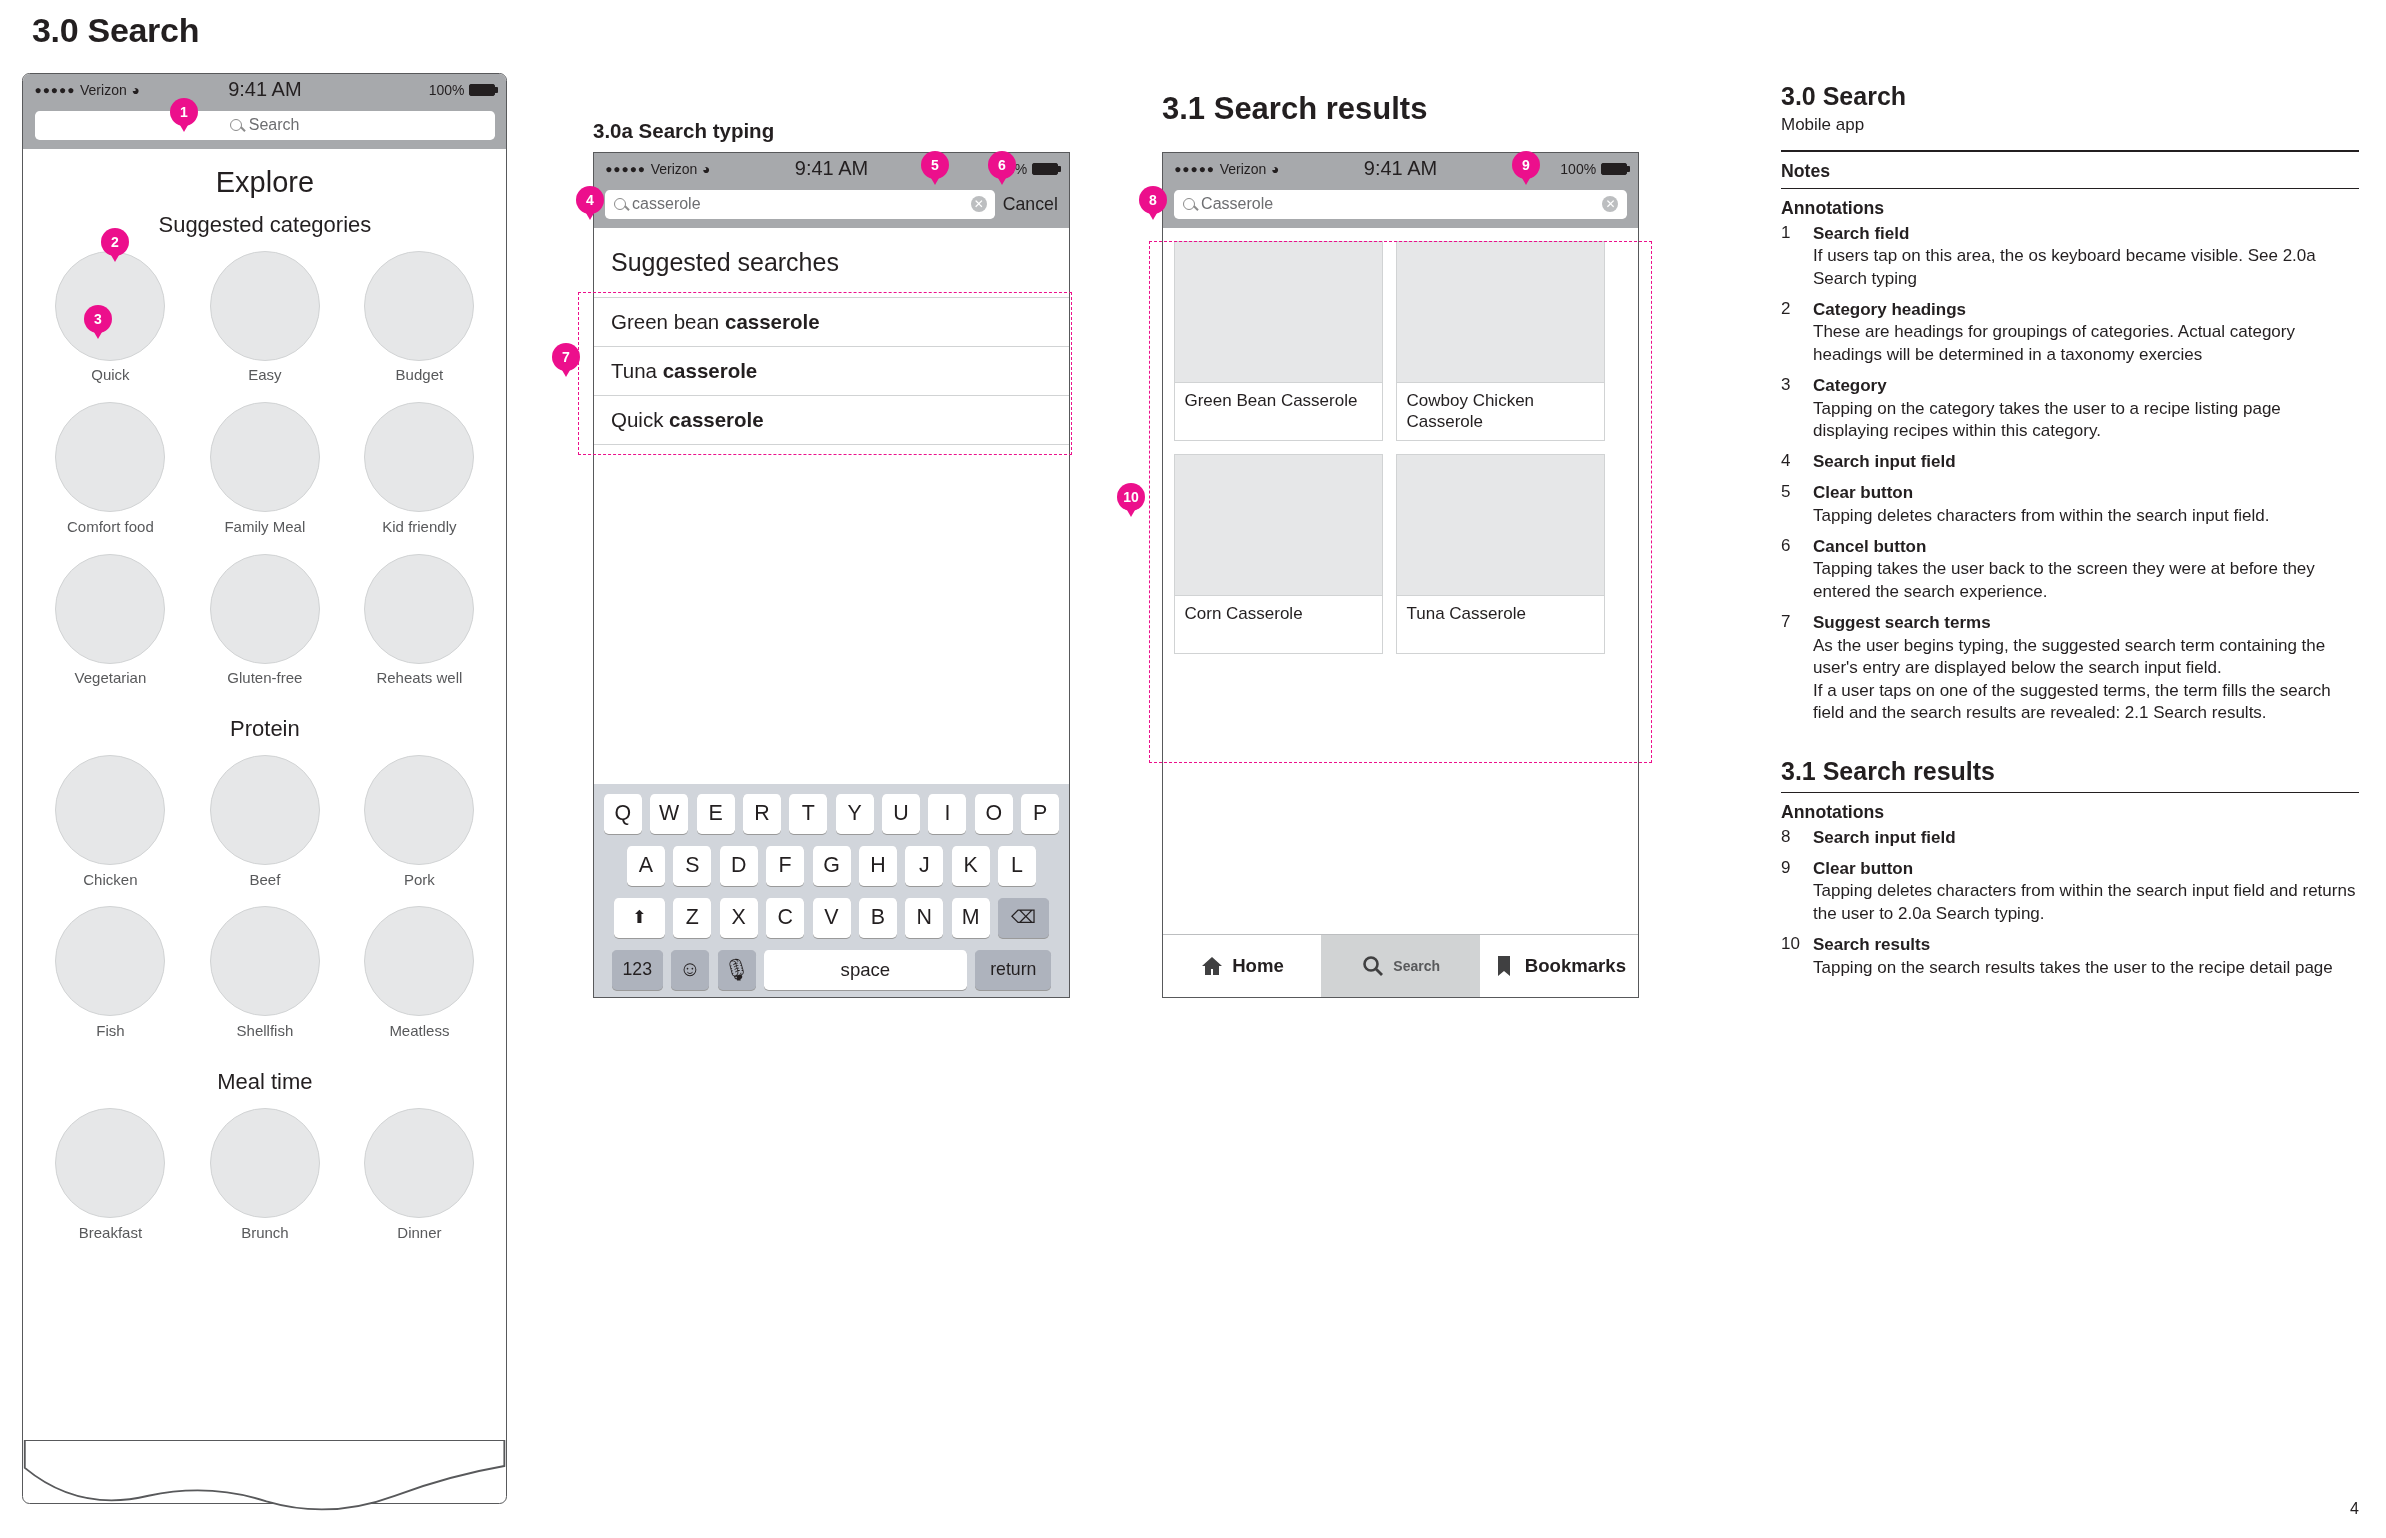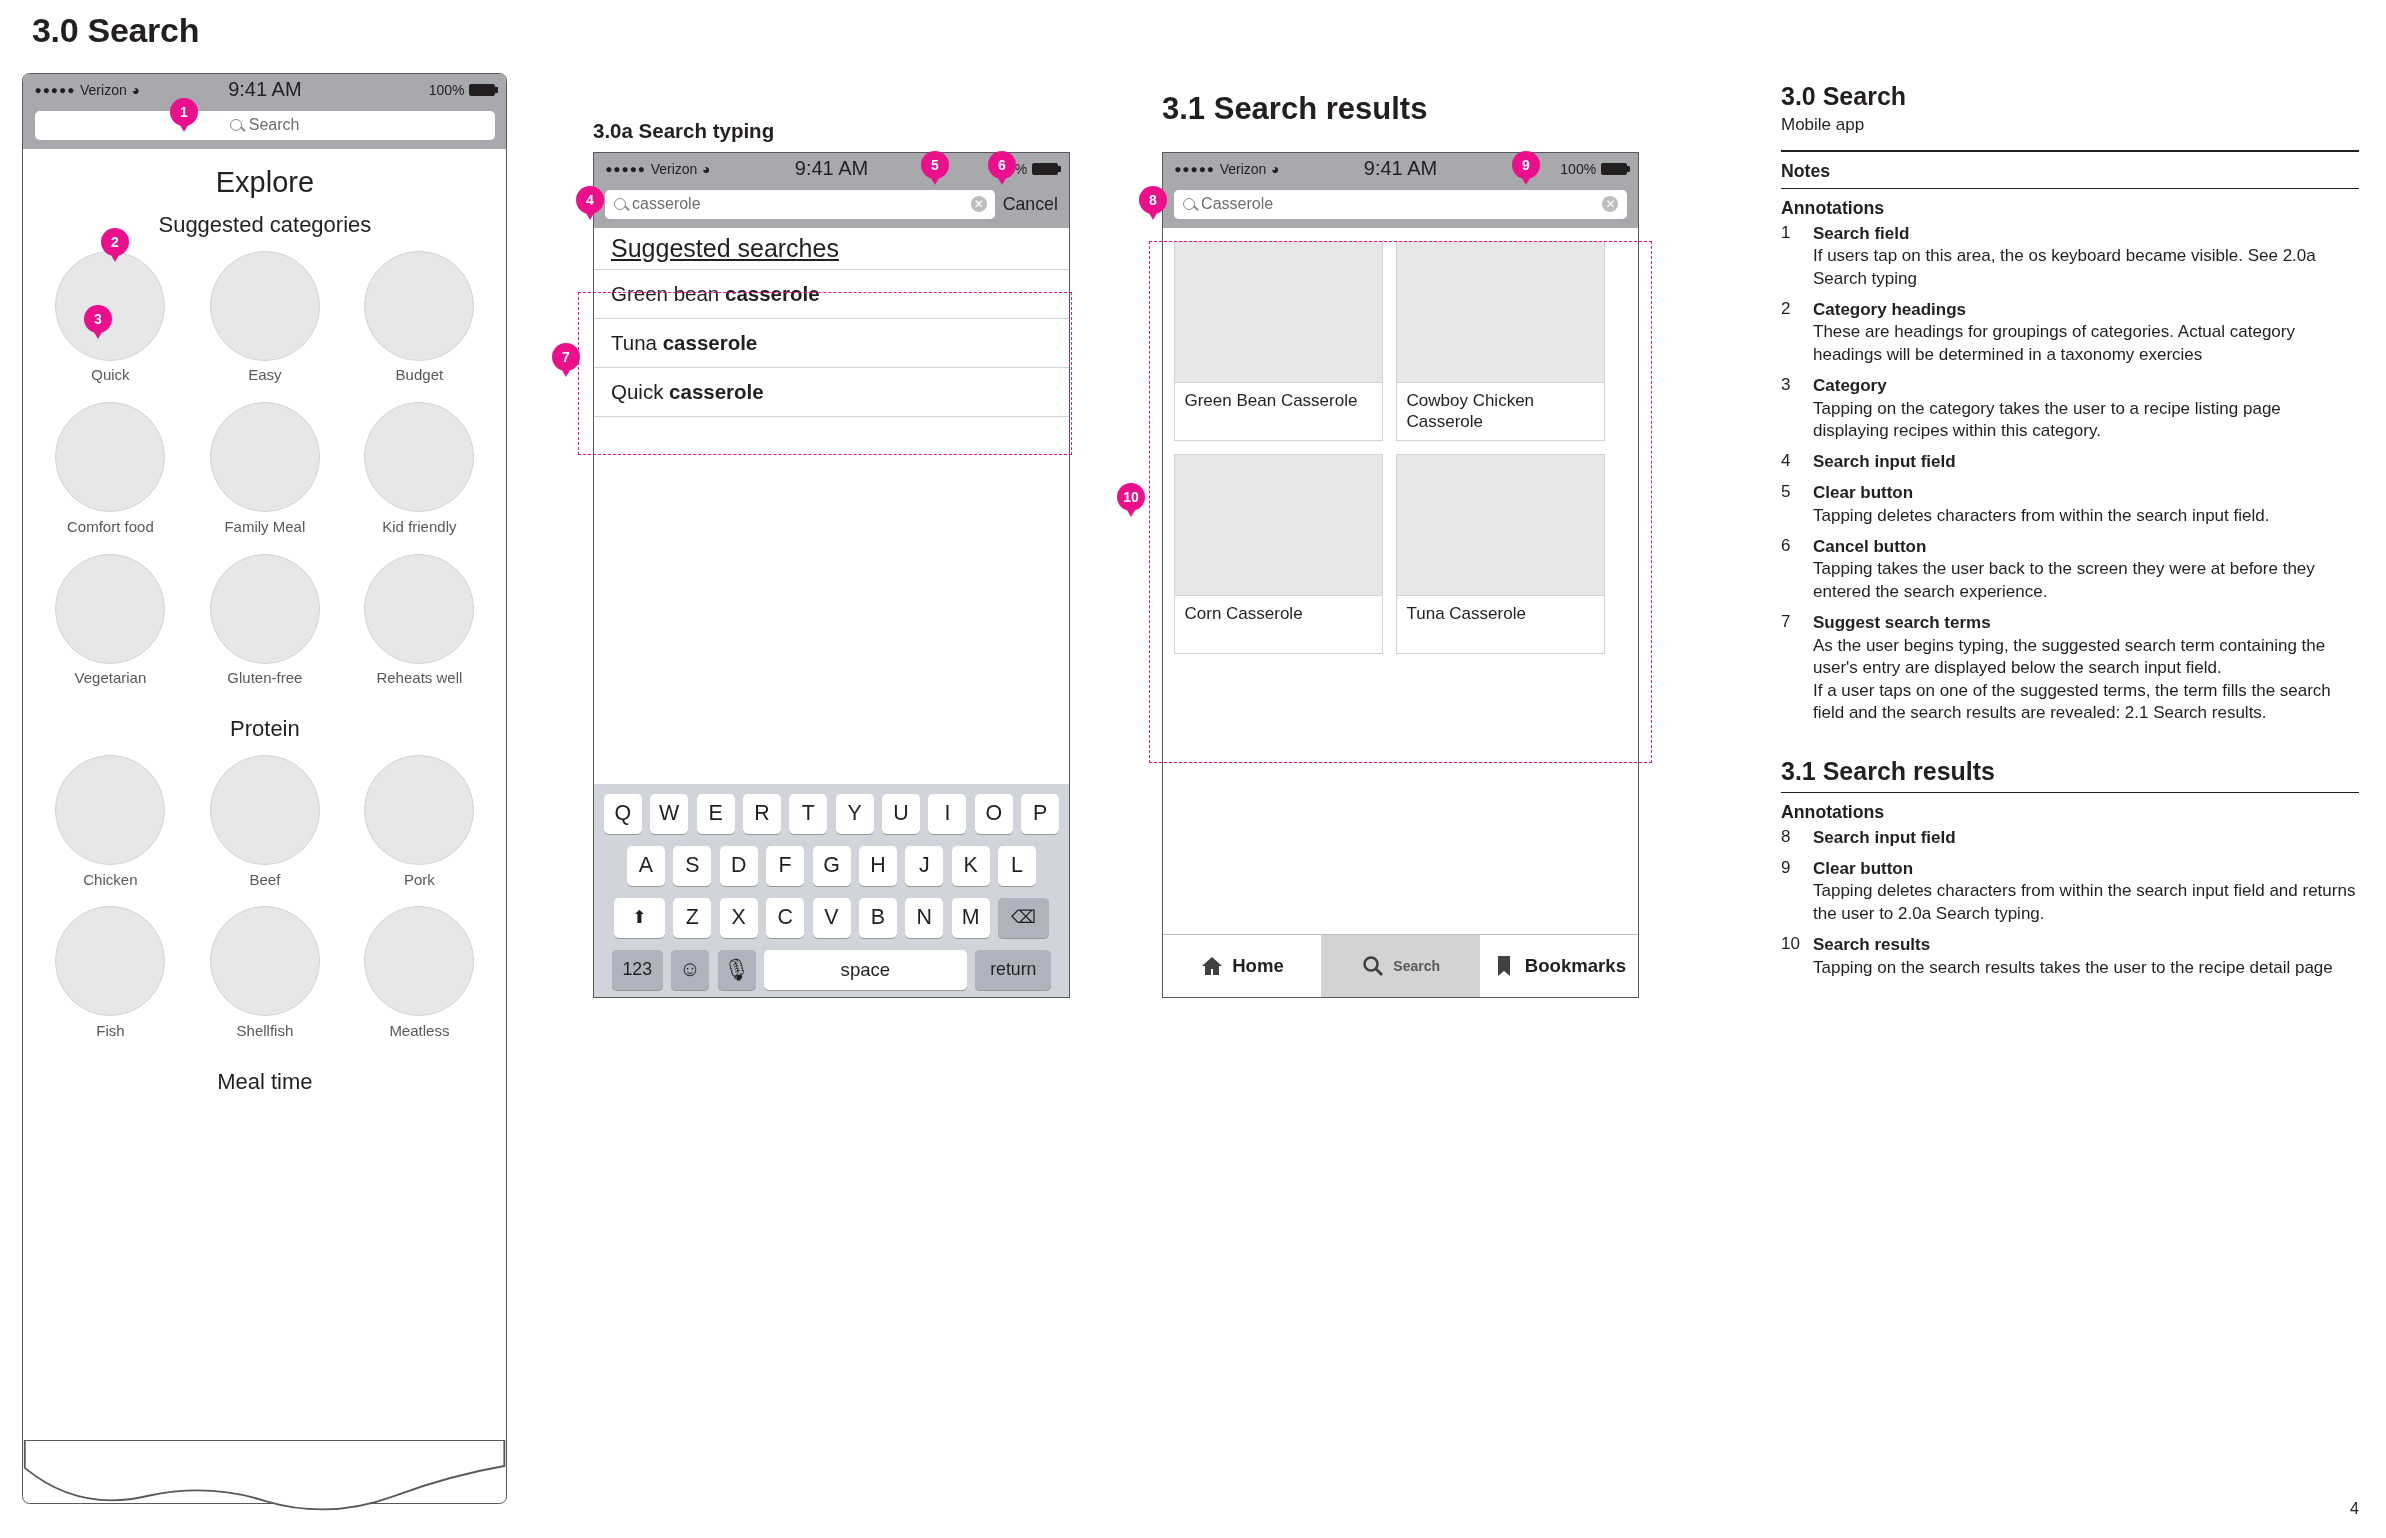--- a/index.html
+++ b/index.html
@@ -84,21 +84,21 @@
   .cat-cell { width: 140px; margin-bottom: 17px; text-align: center; }
   .circ {
     width: 110px; height: 110px; border-radius: 50%;
     background: #e6e7e8; border: 0.9px solid #d1d3d4; margin: 0 auto 5.6px;
   }
   .cat-label { font-size: 15px; color: #58595b; line-height: 1.25; }
 
   
   #screen-typing { left: 593px; top: 152px; width: 477px; height: 846px; }
   .sugg-head {
-    font-size: 25px; padding: 6px 17px; border-bottom: 0.9px solid #d1d3d4; text-decoration: underline;
+    font-size: 25px; padding: 20px 17px; border-bottom: 0.9px solid #d1d3d4;
   }
   .sugg-item {
     font-size: 20.5px; padding: 12px 17px; border-bottom: 0.9px solid #d1d3d4;
   }
   .sugg-item b { font-weight: bold; }
   .kb {
     position: absolute; left: 0; right: 0; bottom: 0;
     background: #d1d5db; padding: 9.3px 4.7px 7.5px;
   }
   .kb-row { display: flex; justify-content: center; gap: 8.4px; margin-bottom: 12px; }
@@ -261,20 +261,34 @@
           <div class="circ"></div>
           <div class="cat-label">Shellfish</div>
         </div>
       <div class="cat-cell">
           <div class="circ"></div>
           <div class="cat-label">Meatless</div>
         </div>
     </div>
 
     <div class="group-head">Meal time</div>
+    <div class="cat-grid">
+      <div class="cat-cell">
+          <div class="circ"></div>
+          <div class="cat-label">Breakfast</div>
+        </div>
+      <div class="cat-cell">
+          <div class="circ"></div>
+          <div class="cat-label">Brunch</div>
+        </div>
+      <div class="cat-cell">
+          <div class="circ"></div>
+          <div class="cat-label">Dinner</div>
+        </div>
+    </div>
   </div>
 </div>
 
 <svg style="position:absolute;left:22.4px;top:1440px;width:487px;height:79px;" viewBox="0 0 522 85" width="487" height="79">
   <path d="M2 0 L2 30 Q60 78 135 60 Q200 46 262 66 Q330 86 400 60 Q460 38 518 28 L518 0 Z" fill="#ffffff" stroke="#58595b" stroke-width="2"></path>
 </svg>
 
 <div class="screen-label" style="left:593px; top:119px;">3.0a Search typing</div>
 <div class="phone" id="screen-typing">
   <div class="statusbar">

